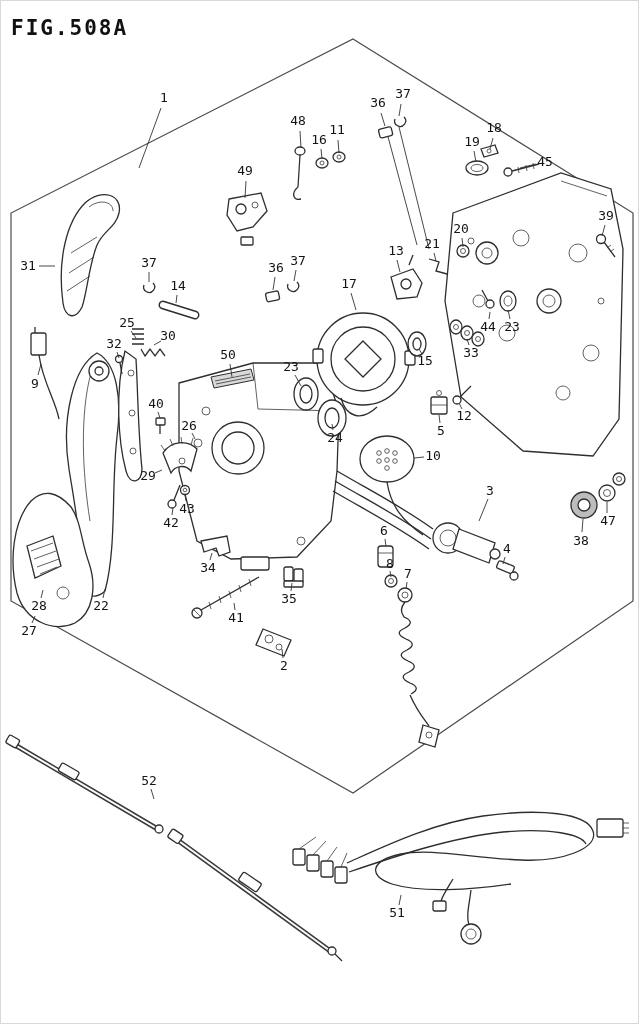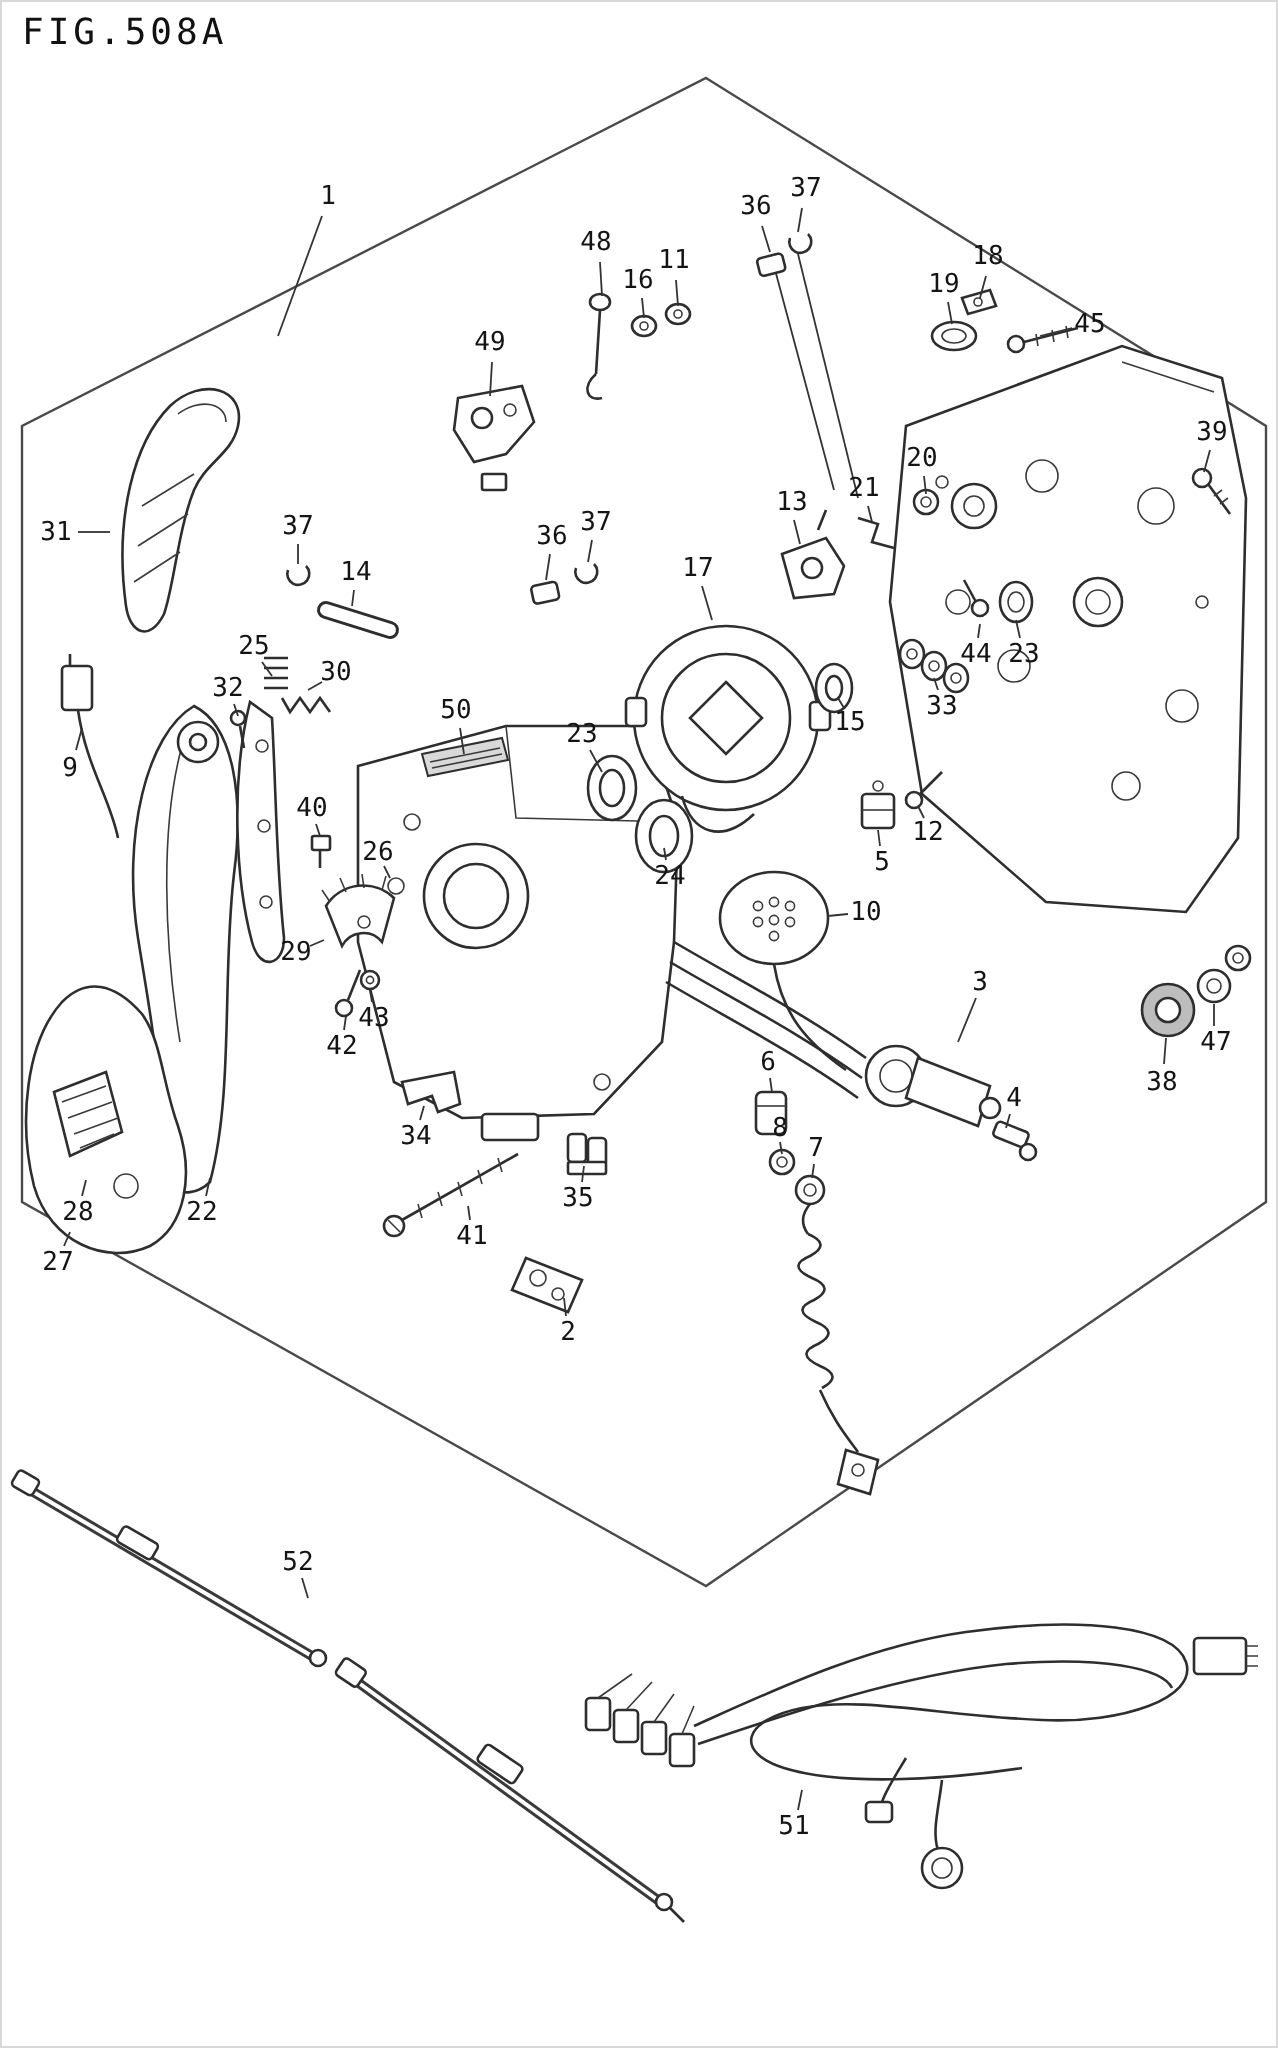--- a/index.html
+++ b/index.html
@@ -2,21 +2,21 @@
 <html><head>
 <meta charset="utf-8">
 <style>
   html,body{margin:0;padding:0;}
   body{
     width:639px;height:1024px;position:relative;background:#ffffff;
     font-family:"DejaVu Sans Mono", monospace;color:#111;
     border:1px solid #d9d9d9;box-sizing:border-box;overflow:hidden;
   }
   .page-title{
-    position:absolute;top:5px;left:10px;font-size:18px;font-weight:normal;
+    position:absolute;top:15px;left:10px;font-size:21px;font-weight:bold;
     letter-spacing:2px;z-index:5;
   }
   .footer{
     position:absolute;left:8px;top:986px;z-index:5;font-size:13px;
     letter-spacing:1px;line-height:17px;white-space:pre;
   }
   svg{position:absolute;top:0;left:0;}
   .ol{fill:#ffffff;stroke:#2e2e2e;stroke-width:1.3;}
   .ln{fill:none;stroke:#2e2e2e;stroke-width:1.3;}
   .thin{fill:none;stroke:#3a3a3a;stroke-width:0.8;}

